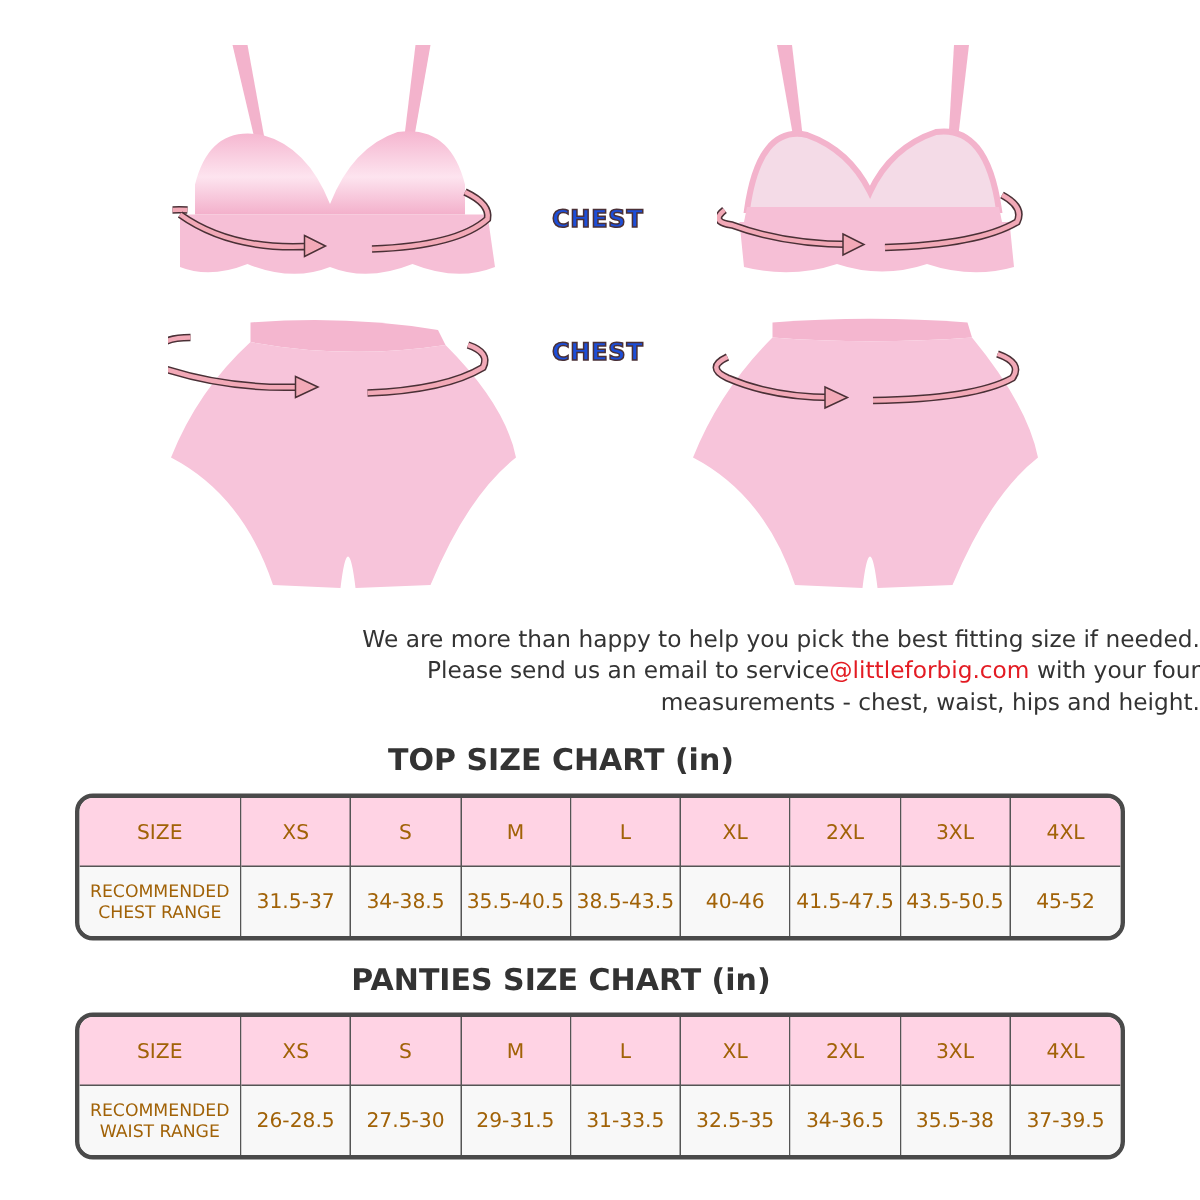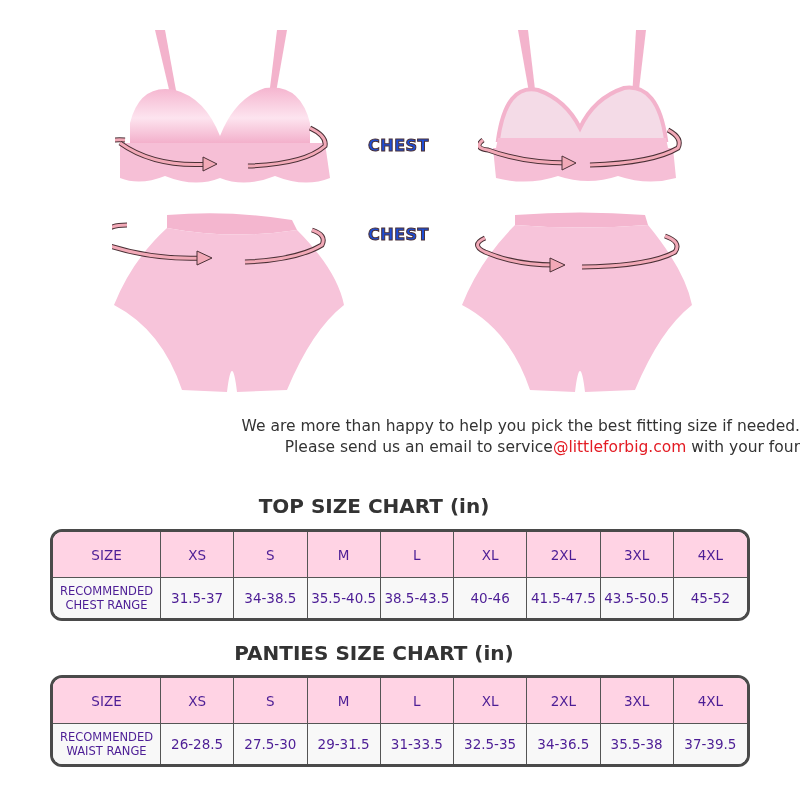--- a/index.html
+++ b/index.html
@@ -3,24 +3,24 @@
 <meta charset="utf-8">
 <style>
   html, body { margin:0; padding:0; background:#ffffff; }
   body { width:800px; height:800px; position:relative; overflow:hidden; font-family:"DejaVu Sans", sans-serif; color:#3a3a3a; }
   .garment { position:absolute; }
   .label-tag { position:absolute; font-family:"DejaVu Sans", sans-serif; font-weight:bold; font-size:16px; color:#1d4ed8; -webkit-text-stroke:1px #4a3036; letter-spacing:0.5px; }
   .info { position:absolute; left:0; top:416px; width:800px; text-align:right; font-size:15.5px; line-height:21px; color:#333; }
   .info .email { color:#e31b23; }
   .chart-title { position:absolute; left:0; width:748px; text-align:center; font-weight:bold; font-size:20px; color:#333; }
   table.sz { position:absolute; left:50px; width:700px; border-collapse:separate; border-spacing:0; border:3px solid #4a4a4a; border-radius:12px; overflow:hidden; table-layout:fixed; }
-  table.sz td { text-align:center; vertical-align:middle; font-size:13px; color:#4c1d95; border-right:1.5px solid #555; padding:0; }
+  table.sz td { text-align:center; vertical-align:middle; font-size:13px; color:#a16207; border-right:1.5px solid #555; padding:0; }
   table.sz td:last-child { border-right:none; }
   table.sz tr.hdr td { background:#ffd3e4; height:45px; border-bottom:1.5px solid #555; font-size:13.5px; }
-  table.sz tr.val td { background:#f8f8f8; height:40px; font-size:13.5px; }
+  table.sz tr.val td { background:#f8f8f8; height:46px; font-size:13.5px; }
   table.sz tr.val td.rowlabel { font-size:11.5px; line-height:14px; }
 </style>
 </head>
 <body>
 
 <svg class="garment" style="left:115px;top:28px" width="230" height="170" viewBox="0 0 230 170">
   <defs>
     <linearGradient id="pg" x1="0" y1="0" x2="0" y2="1">
         <stop offset="0" stop-color="#f5b5cf"></stop>
         <stop offset="0.55" stop-color="#fde4ef"></stop>
@@ -74,20 +74,21 @@
   <path d="M122 57 Q190 56 215 42 Q222 32 205 26" stroke="#4a3036" stroke-width="5" fill="none"></path>
   <path d="M122 57 Q190 56 215 42 Q222 32 205 26" stroke="#f2a9b7" stroke-width="3" fill="none"></path>
 </svg>
 
 <div class="label-tag" style="left:368px;top:136px">CHEST</div>
 <div class="label-tag" style="left:368px;top:225px">CHEST</div>
 
 <div class="info">
   <div>We are more than happy to help you pick the best fitting size if needed.</div>
   <div><span>Please send us an email to service</span><span class="email">@littleforbig.com</span><span> with your four</span></div>
+  <div>measurements - chest, waist, hips and height.</div>
 </div>
 
 <div class="chart-title" style="top:494px">TOP SIZE CHART (in)</div>
 <table class="sz" style="top:529px">
   <colgroup>
       <col style="width:108px">
       <col>
       <col>
       <col>
       <col>

